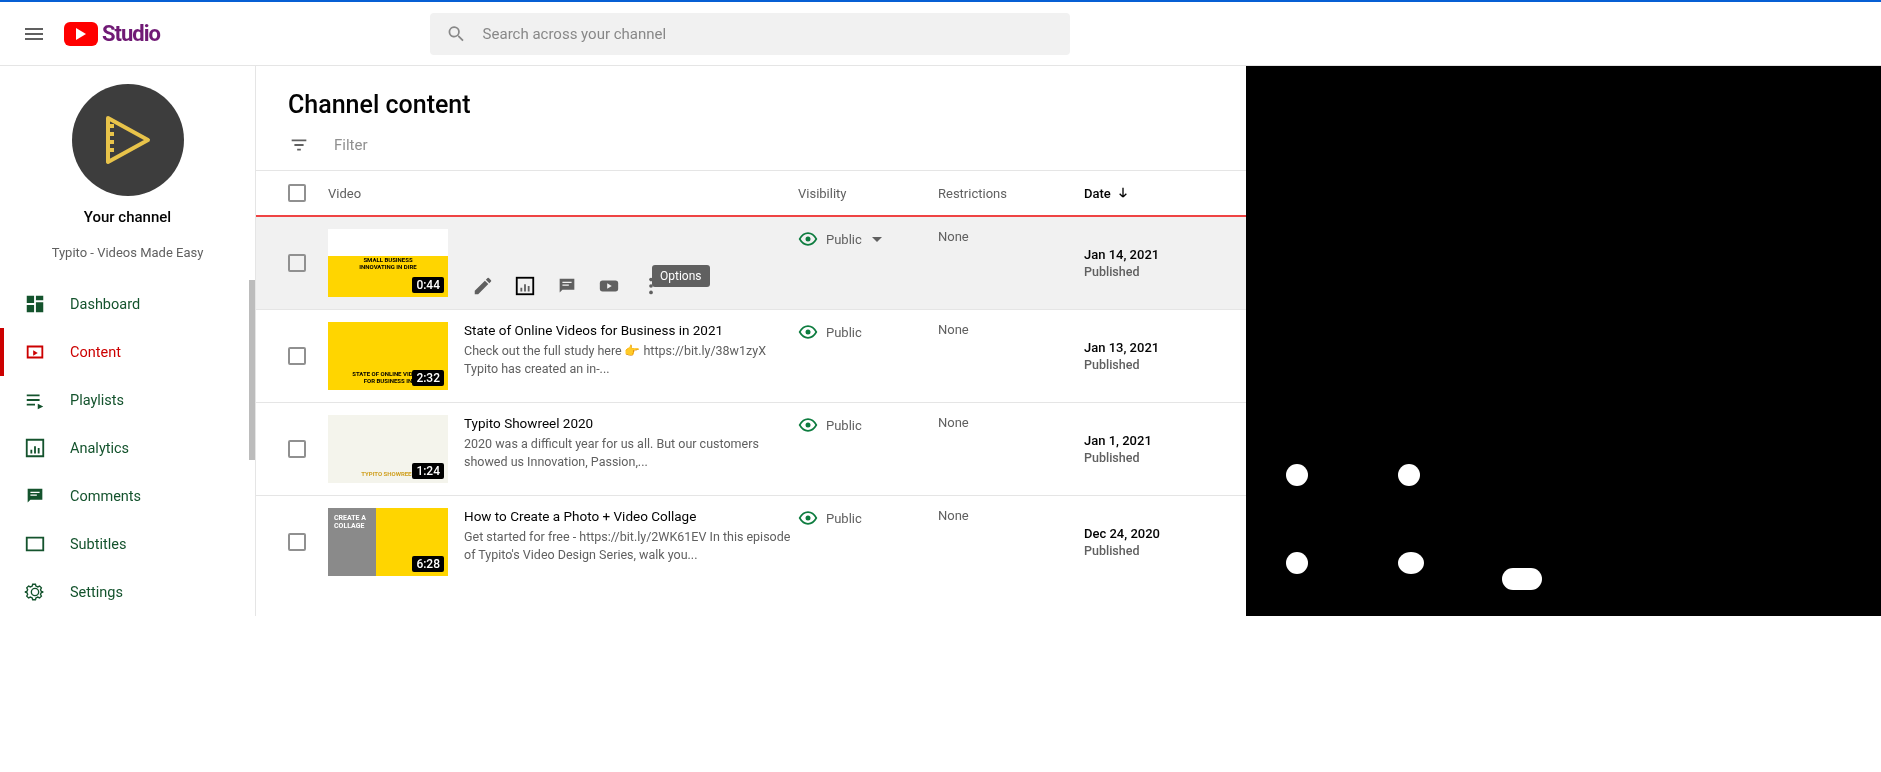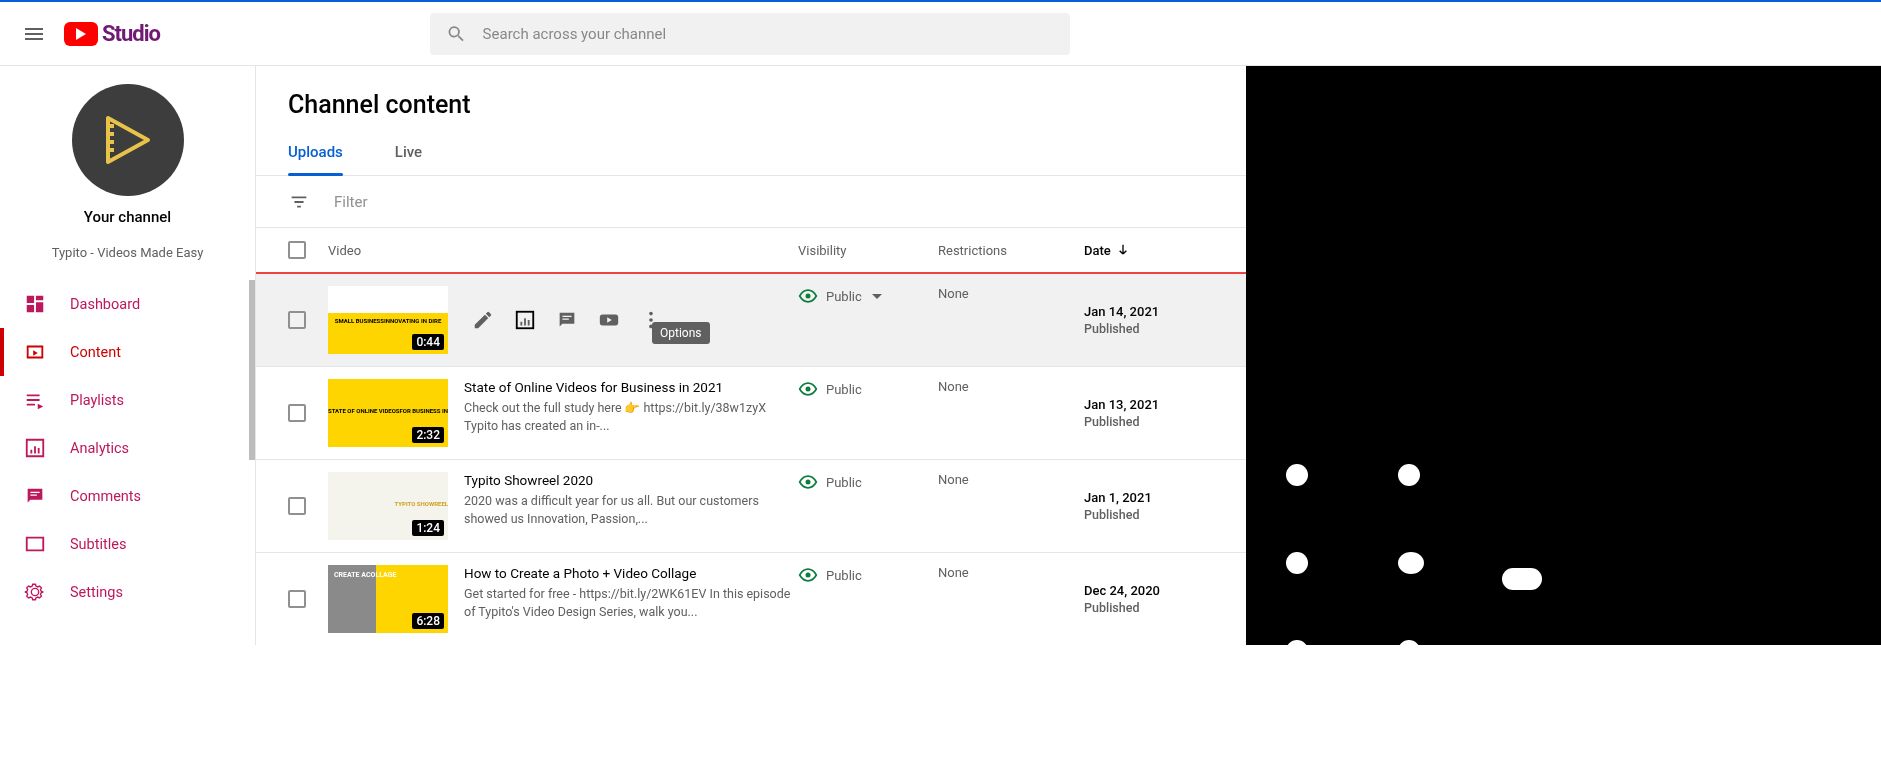--- a/index.html
+++ b/index.html
@@ -19,21 +19,21 @@
 .search input::placeholder{color:#888}
 .layout{display:flex}
 .sidebar{width:256px;border-right:1px solid #e5e5e5;display:flex;flex-direction:column;flex-shrink:0}
 .channel-block{display:flex;flex-direction:column;align-items:center;padding:18px 0 20px}
 .channel-avatar{width:112px;height:112px;border-radius:50%;background:#3d3d3d;display:flex;align-items:center;justify-content:center}
 .channel-avatar svg{width:60px;height:60px}
 .channel-lbl{font-size:15px;color:#030303;margin-top:12px;font-weight:500}
 .channel-name{font-size:13px;color:#606060;margin-top:19px}
 .nav{display:flex;flex-direction:column;position:relative}
 .scroll-ind{position:absolute;right:0;top:0;width:6px;background:#bcbcbc;height:180px}
-.nav-item{display:flex;align-items:center;height:48px;padding:0 24px;cursor:pointer;color:#be185d}
+.nav-item{display:flex;align-items:center;height:48px;padding:0 24px;cursor:pointer;color:#14532d}
 .nav-item.active{color:#cc0000;border-left:4px solid #cc0000;padding-left:20px;background:#fff}
 .nav-item svg{width:22px;height:22px;margin-right:24px;fill:currentColor}
 .nav-text{font-size:14.5px;font-weight:400}
 .main{flex:1;display:flex;flex-direction:column}
 .page-title{font-size:25px;font-weight:500;color:#030303;padding:24px 32px 0}
 .tabs{display:flex;padding:24px 32px 0;border-bottom:1px solid #e5e5e5}
 .tab{font-size:15px;font-weight:500;color:#606060;padding:0 0 14px;margin-right:52px;cursor:pointer;position:relative}
 .tab.active{color:#065fd4}
 .tab.active::after{content:'';position:absolute;left:0;right:0;bottom:-1px;height:3px;background:#065fd4;border-radius:2px}
 .filter-row{display:flex;align-items:center;padding:0 32px;height:52px;border-bottom:1px solid #e5e5e5}
@@ -48,32 +48,32 @@
 .col-rest{flex:0 0 146px}
 .col-date{flex:0 0 130px;display:flex;align-items:center;color:#030303;font-weight:500}
 .col-date svg{width:16px;height:16px;fill:#606060;margin-left:4px}
 .row{display:flex;padding:12px 32px;border-bottom:1px solid #e5e5e5}
 .row.hovered{background:#f1f1f1}
 .thumb{width:120px;height:68px;background:#ddd;margin-right:16px;position:relative;display:flex;align-items:center;justify-content:center;overflow:hidden;flex-shrink:0}
 .thumb .dur{position:absolute;right:4px;bottom:4px;background:#000;color:#fff;font-size:12px;font-weight:500;padding:1px 4px;border-radius:2px}
 .vid-meta{display:flex;flex-direction:column;flex:1;min-width:0}
 .vid-title{font-size:13.5px;color:#030303;margin-bottom:4px}
 .vid-desc{font-size:12.5px;color:#606060;line-height:1.4;max-height:38px;overflow:hidden}
-.hover-icons{display:flex;align-items:center;gap:20px;padding-left:8px;position:relative}
+.hover-icons{display:flex;align-items:flex-end;gap:20px;padding-left:8px;position:relative}
 .hover-icons svg{width:22px;height:22px;fill:#606060;cursor:pointer}
 .tooltip{position:absolute;left:188px;top:36px;background:#606060;color:#fff;font-size:12px;padding:4px 8px;border-radius:3px;white-space:nowrap}
 .vis-cell{display:flex;align-items:center;color:#606060;font-size:13px}
 .vis-cell svg{width:20px;height:20px;margin-right:8px}
 .vis-cell .caret{margin-left:10px;border-left:5px solid transparent;border-right:5px solid transparent;border-top:5px solid #606060}
 .rest-cell{color:#606060;font-size:13px}
 .date-cell{font-size:13px;color:#030303}
 .date-sub{font-size:12.5px;color:#606060;margin-top:2px}
 .thumb-bg-yellow{background:#ffd500}
 .thumb-bg-gray{background:#c0c0c0}
-.thumb-inner{position:absolute;inset:0;display:flex;flex-direction:row;align-items:center;justify-content:center;font-size:6px;font-weight:700;}
+.thumb-inner{position:absolute;inset:0;display:flex;flex-direction:column;align-items:center;justify-content:center;font-size:6px;font-weight:700;}
 .right-black{width:641px;background:#000;flex-shrink:0;position:relative}
 .dot{position:absolute;background:#fff;border-radius:50%}
 </style>
 </head>
 <body>
 
 <div class="top-progress"></div>
 <div class="header">
   <div class="hamburger">
     <svg viewBox="0 0 24 24">
@@ -154,24 +154,20 @@
         <svg viewBox="0 0 24 24">
             <path d="M12 8a4 4 0 100 8 4 4 0 000-8zm9 4l-2 .5-1 2 1 2-2 2-2-1-2 1-.5 2h-3l-.5-2-2-1-2 1-2-2 1-2-1-2L1 12l2-.5 1-2-1-2 2-2 2 1 2-1 .5-2h3l.5 2 2 1 2-1 2 2-1 2 1 2z" fill="none" stroke="currentColor" stroke-width="1.5"></path>
           </svg>
         <span class="nav-text">Settings</span>
       </div>
     </div>
   </div>
 
   <div class="main">
     <div class="page-title">Channel content</div>
-    <div class="tabs">
-      <div class="tab active">Uploads</div>
-      <div class="tab">Live</div>
-    </div>
     <div class="filter-row">
       <svg viewBox="0 0 24 24">
           <path d="M4 6h16v2H4zM7 11h10v2H7zM10 16h4v2h-4z"></path>
         </svg>
       <input placeholder="Filter" style="">
     </div>
     <div class="table-head">
       <div class="col-check">
           <div class="chk"></div>
         </div>

